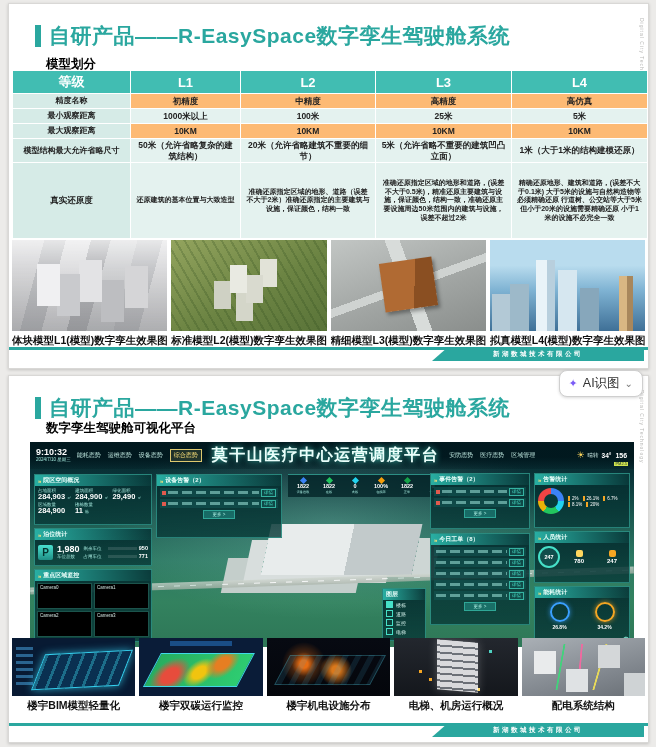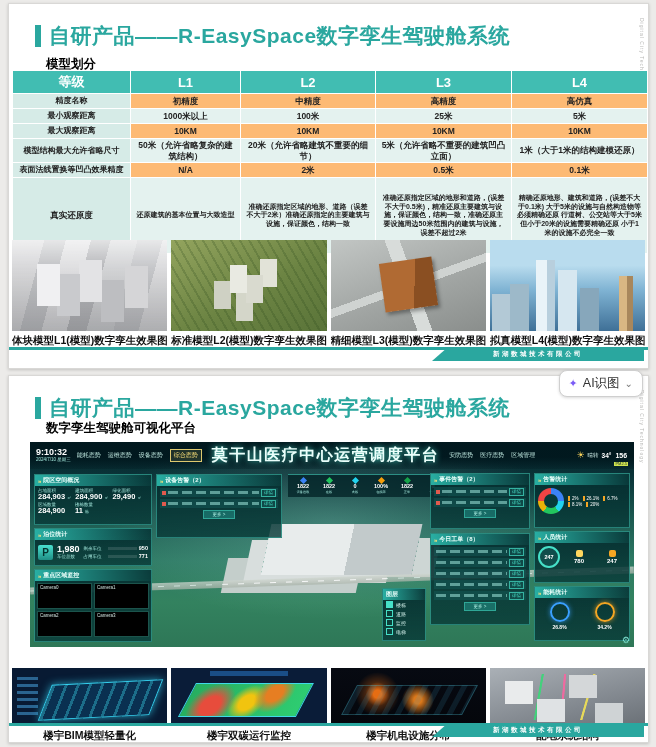--- a/index.html
+++ b/index.html
@@ -24,21 +24,21 @@
   .mtable td{font-size:8.5px;font-weight:700;color:#222;height:15px;line-height:1.25;}
   .mtable td.lbl{background:#d6ebe7;font-size:8px;}
   .mtable tr.ra td:not(.lbl){background:#fdba74;}
   .mtable tr.rb td:not(.lbl){background:#e4f2ef;}
   .mtable tr.big td{font-size:7px;font-weight:600;height:76px;padding:2px 5px;}
   .mtable tr.big td.lbl{font-size:8.5px;font-weight:800;}
 
   
   .thumbs{position:absolute;left:3px;right:3px;display:flex;gap:4px;}
   #slide1 .thumbs{top:236px;}
-  #slide2 .thumbs{top:292px;}
+  #slide2 .thumbs{top:262px;}
   .thumb{flex:1;min-width:0;}
   .timg{position:relative;overflow:hidden;width:100%;}
   #slide1 .timg{height:91px;}
   #slide2 .timg{height:58px;}
   .tcap{margin-top:3px;text-align:center;font-size:10.5px;font-weight:800;color:#111;white-space:nowrap;overflow:hidden;}
   .timg::before,.timg::after{content:"";position:absolute;}
 
   .ti-l1{background:linear-gradient(180deg,rgba(255,255,255,.6),rgba(255,255,255,0) 30%,rgba(86,88,92,.35)),
     linear-gradient(105deg,#d8d8da 0 18%,#c2c3c6 18% 30%,#dfdfe1 30% 44%,#b7b8bb 44% 55%,#d3d4d6 55% 70%,#c6c7ca 70% 84%,#dcdcde 84%);}
   .ti-l1::after{left:16%;top:26%;width:15%;height:46%;background:#f0f0f2;
@@ -248,27 +248,20 @@
       <td>10KM</td>
       <td>10KM</td>
     </tr>
     <tr class="rb">
       <td class="lbl">模型结构最大允许省略尺寸</td>
       <td>50米（允许省略复杂的建筑结构）</td>
       <td>20米（允许省略建筑不重要的细节）</td>
       <td>5米（允许省略不重要的建筑凹凸立面）</td>
       <td>1米（大于1米的结构建模还原）</td>
     </tr>
-    <tr class="ra">
-      <td class="lbl">表面法线置换等凹凸效果精度</td>
-      <td>N/A</td>
-      <td>2米</td>
-      <td>0.5米</td>
-      <td>0.1米</td>
-    </tr>
     <tr class="rb big">
       <td class="lbl">真实还原度</td>
       <td>还原建筑的基本位置与大致造型</td>
       <td>准确还原指定区域的地形、道路（误差不大于2米）准确还原指定的主要建筑与设施，保证颜色，结构一致</td>
       <td>准确还原指定区域的地形和道路，(误差不大于0.5米)，精准还原主要建筑与设施，保证颜色，结构一致，准确还原主要设施周边50米范围内的建筑与设施，误差不超过2米</td>
       <td>精确还原地形、建筑和道路，(误差不大于0.1米) 大于5米的设施与自然构造物等必须精确还原 行道树、公交站等大于5米但小于20米的设施需要精确还原 小于1米的设施不必完全一致</td>
     </tr>
   </tbody>
     </table>
 
@@ -598,20 +591,24 @@
     </div>
     <div class="thumb">
       <div class="timg ti-b2"></div>
       <div class="tcap">楼宇双碳运行监控</div>
     </div>
     <div class="thumb">
       <div class="timg ti-b3"></div>
       <div class="tcap">楼宇机电设施分布</div>
     </div>
     <div class="thumb">
+      <div class="timg ti-b4"></div>
+      <div class="tcap">电梯、机房运行概况</div>
+    </div>
+    <div class="thumb">
       <div class="timg ti-b5"></div>
       <div class="tcap">配电系统结构</div>
     </div>
   </div>
 
   <div class="ribbon">
     <div class="line"></div>
     <div class="band">
       <span>新湖数城技术有限公司</span>
     </div>

